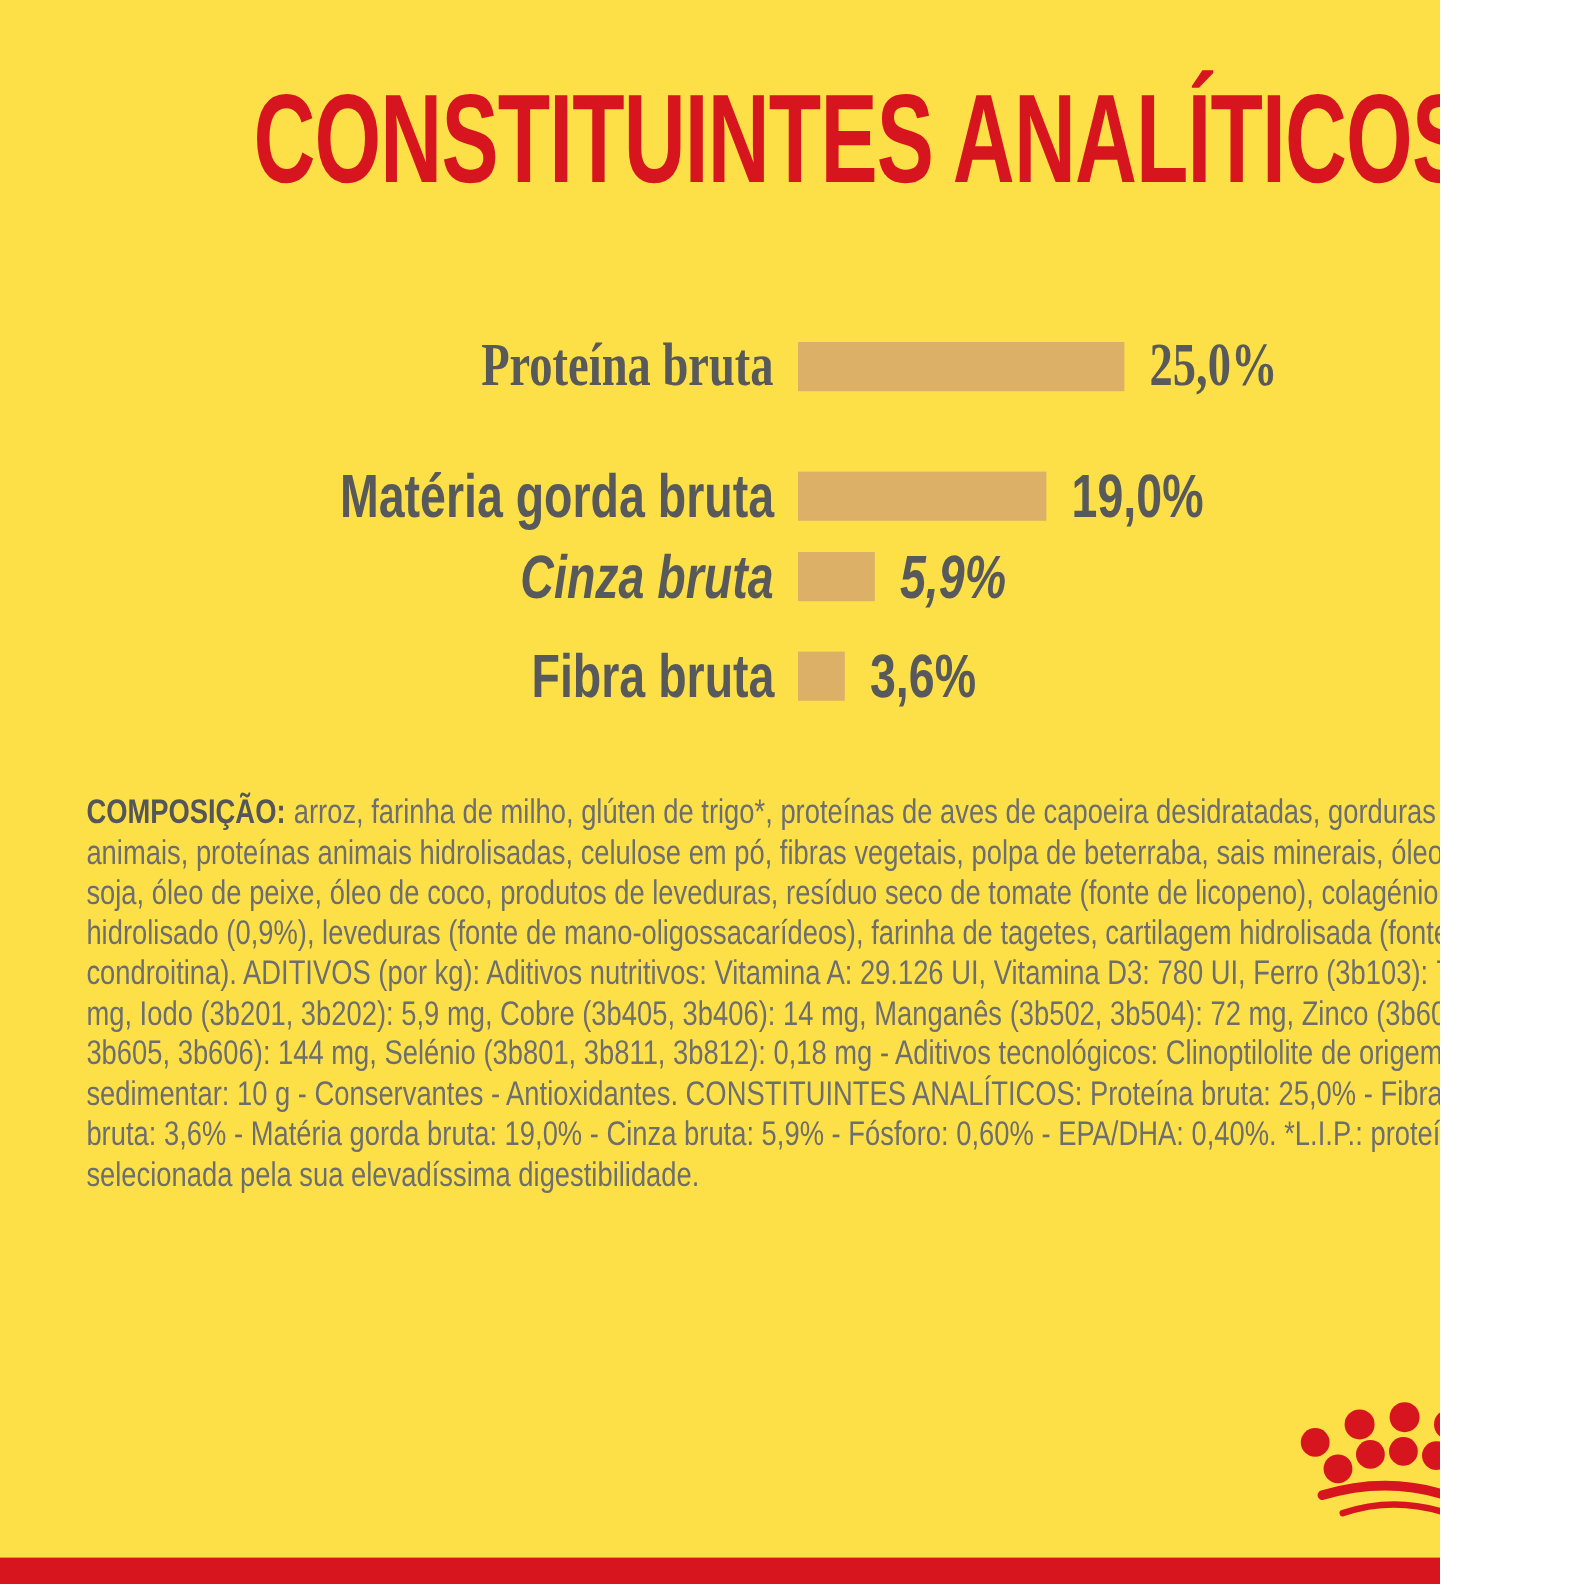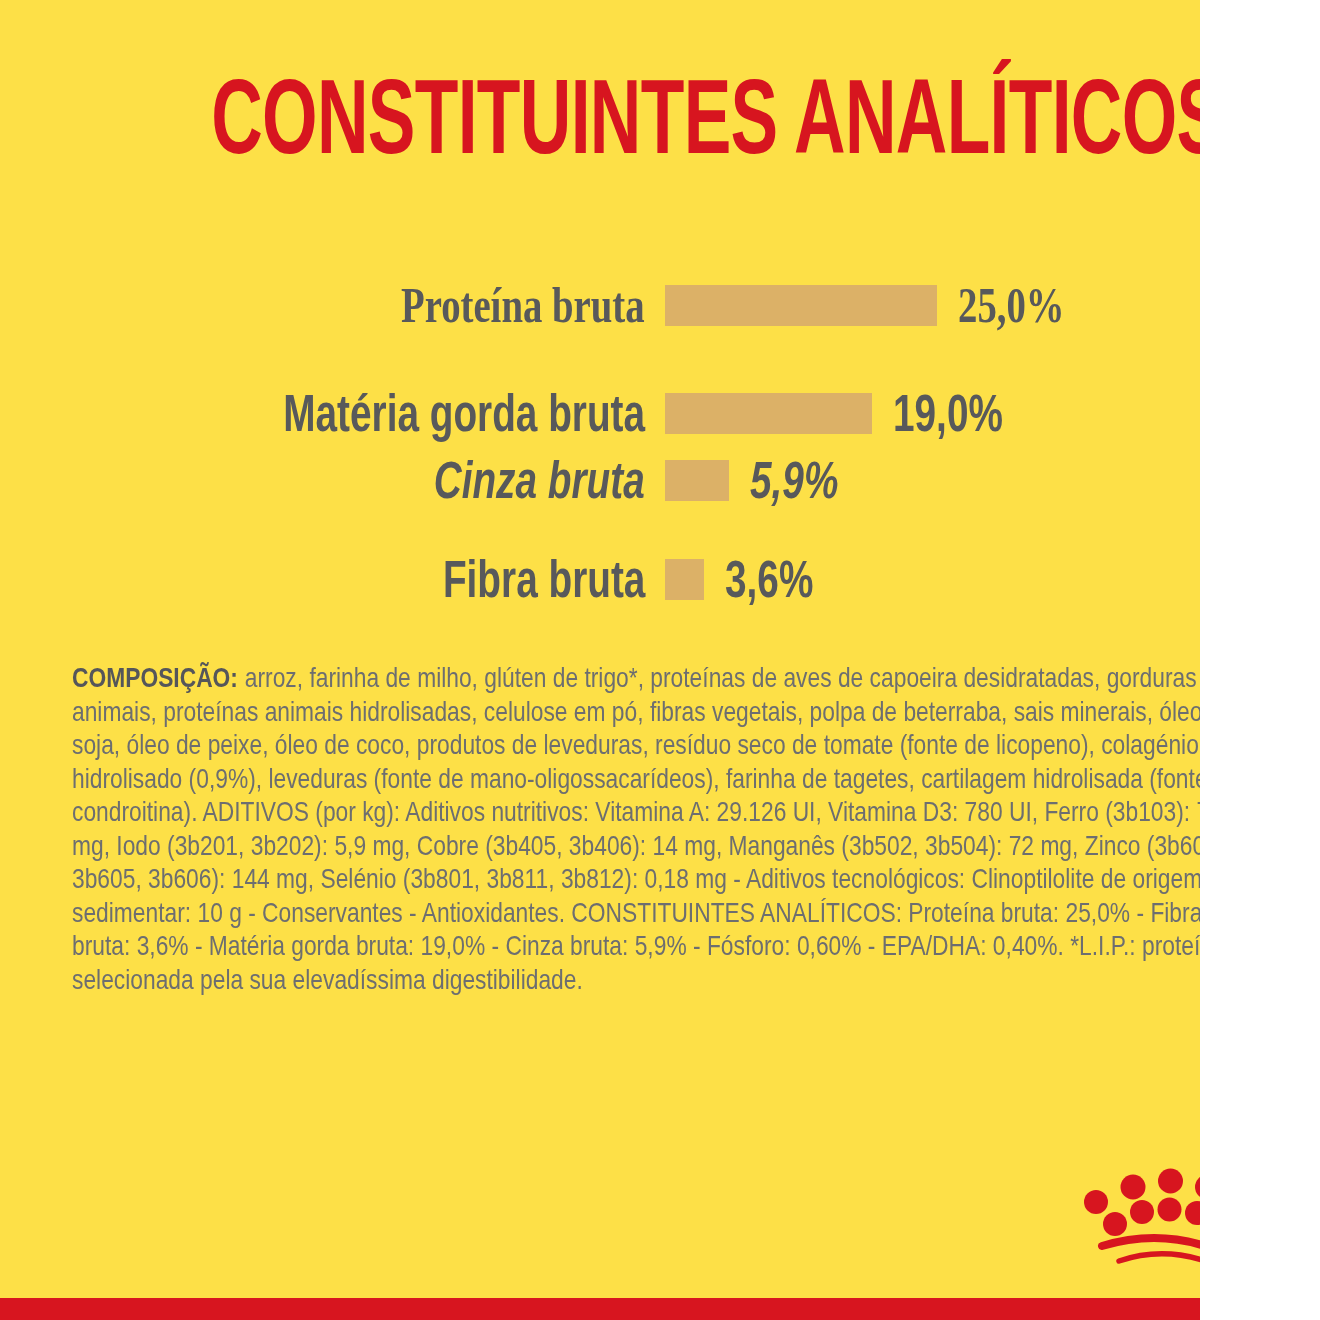--- a/index.html
+++ b/index.html
@@ -114,21 +114,21 @@
       <div class="chart-bar" style="width: 207px;"></div>
       <div class="bar-value" style="left: 893px;">19,0%</div>
     </div>
 
     <div class="chart-row" style="top:460px;font-style:italic;">
       <div class="bar-label">Cinza bruta</div>
       <div class="chart-bar" style="width: 64px;"></div>
       <div class="bar-value" style="left: 750px;">5,9%</div>
     </div>
 
-    <div class="chart-row" style="top:559px;">
+    <div class="chart-row" style="top:543px;">
       <div class="bar-label">Fibra bruta</div>
       <div class="chart-bar" style="width: 39px;"></div>
       <div class="bar-value" style="left: 725px;">3,6%</div>
     </div>
 
   </div>
 
   <p class="composition"><span class="lead">COMPOSIÇÃO:</span><span>arroz, farinha de milho, glúten de trigo*, proteínas de aves de capoeira desidratadas, gorduras animais, proteínas animais hidrolisadas, celulose em pó, fibras vegetais, polpa de beterraba, sais minerais, óleo de soja, óleo de peixe, óleo de coco, produtos de leveduras, resíduo seco de tomate (fonte de licopeno), colagénio hidrolisado (0,9%), leveduras (fonte de mano-oligossacarídeos), farinha de tagetes, cartilagem hidrolisada (fonte de condroitina). ADITIVOS (por kg): Aditivos nutritivos: Vitamina A: 29.126 UI, Vitamina D3: 780 UI, Ferro (3b103): 72 mg, Iodo (3b201, 3b202): 5,9 mg, Cobre (3b405, 3b406): 14 mg, Manganês (3b502, 3b504): 72 mg, Zinco (3b603, 3b605, 3b606): 144 mg, Selénio (3b801, 3b811, 3b812): 0,18 mg - Aditivos tecnológicos: Clinoptilolite de origem sedimentar: 10 g - Conservantes - Antioxidantes. CONSTITUINTES ANALÍTICOS: Proteína bruta: 25,0% - Fibra bruta: 3,6% - Matéria gorda bruta: 19,0% - Cinza bruta: 5,9% - Fósforo: 0,60% - EPA/DHA: 0,40%. *L.I.P.: proteína selecionada pela sua elevadíssima digestibilidade.</span></p>
 
   <svg class="crown-logo" viewBox="0 0 200 120" aria-hidden="true">

